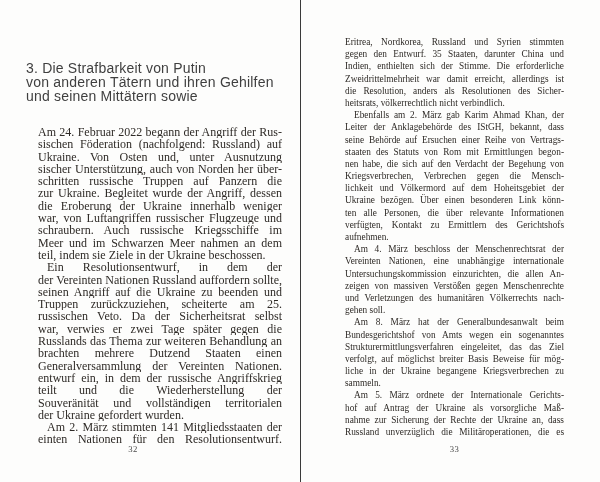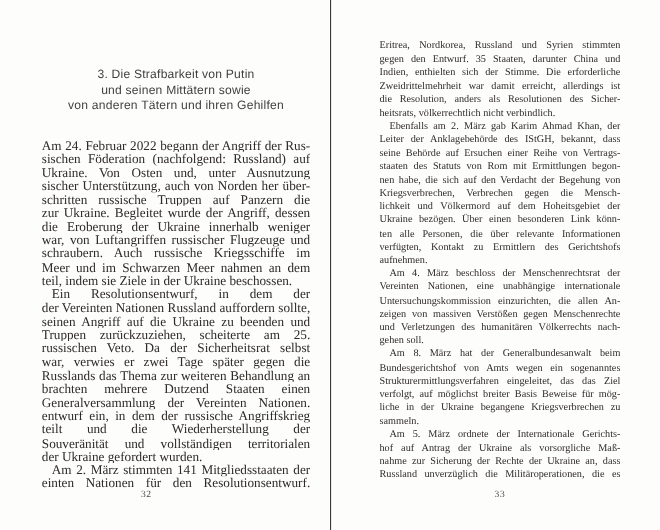--- a/index.html
+++ b/index.html
@@ -14,22 +14,22 @@
     color:var(--text);
   }
   .spread{position:relative;width:600px;height:482px;}
   .gutter{position:absolute;left:300px;top:0;width:1px;height:482px;background:var(--divider);}
   .page{position:absolute;top:0;height:482px;}
   .page-left{left:38px;width:244px;}
   .page-right{left:345px;width:219px;}
   .heading{
     position:absolute;top:61px;left:-12px;right:-12px;
     font-family:"Liberation Sans", sans-serif;
-    font-size:11px;line-height:14px;color:var(--heading);
-    text-align:center;letter-spacing:0.2px;
+    font-size:14px;line-height:14px;color:var(--heading);
+    text-align:left;letter-spacing:0.2px;
   }
   .body-text{position:absolute;left:0;right:0;}
   .page-left .body-text{top:126px;font-size:12px;}
   .page-right .body-text{top:36px;font-size:9.3px;}
   .line{
     height:12.3px;line-height:12.3px;overflow:hidden;
     text-align:justify;text-align-last:justify;
     -moz-text-align-last:justify;
   }
   .page-right .line{height:12.2px;line-height:12.2px;}
@@ -44,22 +44,22 @@
   .page-left .page-number{right:54px;} 
 </style>
 </head>
 <body>
 
 <div class="spread">
 
   <div class="page page-left">
     <div class="heading">
         <div class="hline">3. Die Strafbarkeit von Putin</div>
+        <div class="hline">von anderen Tätern und ihren Gehilfen</div>
         <div class="hline">und seinen Mittätern sowie</div>
-        <div class="hline">von anderen Tätern und ihren Gehilfen</div>
       </div>
     <div class="body-text">
         <div class="line">Am 24. Februar 2022 begann der Angriff der Rus-</div>
         <div class="line">sischen Föderation (nachfolgend: Russland) auf die</div>
         <div class="line">Ukraine. Von Osten und, unter Ausnutzung belarus-</div>
         <div class="line">sischer Unterstützung, auch von Norden her über-</div>
         <div class="line">schritten russische Truppen auf Panzern die Grenze</div>
         <div class="line">zur Ukraine. Begleitet wurde der Angriff, dessen Ziel</div>
         <div class="line">die Eroberung der Ukraine innerhalb weniger Tage</div>
         <div class="line">war, von Luftangriffen russischer Flugzeuge und Hub-</div>

